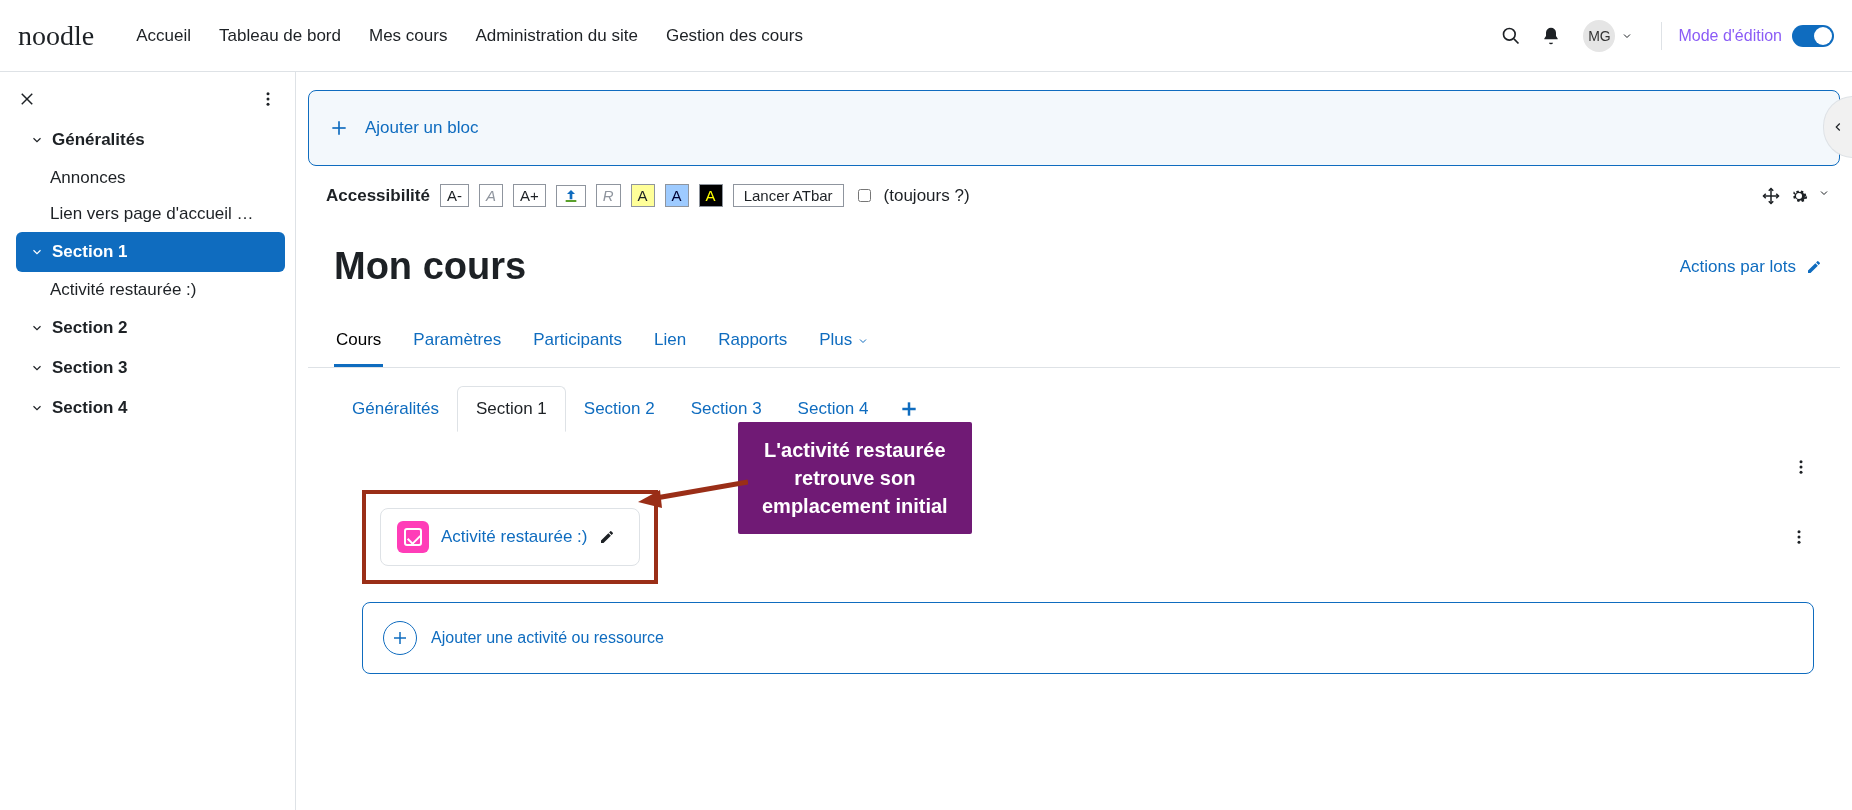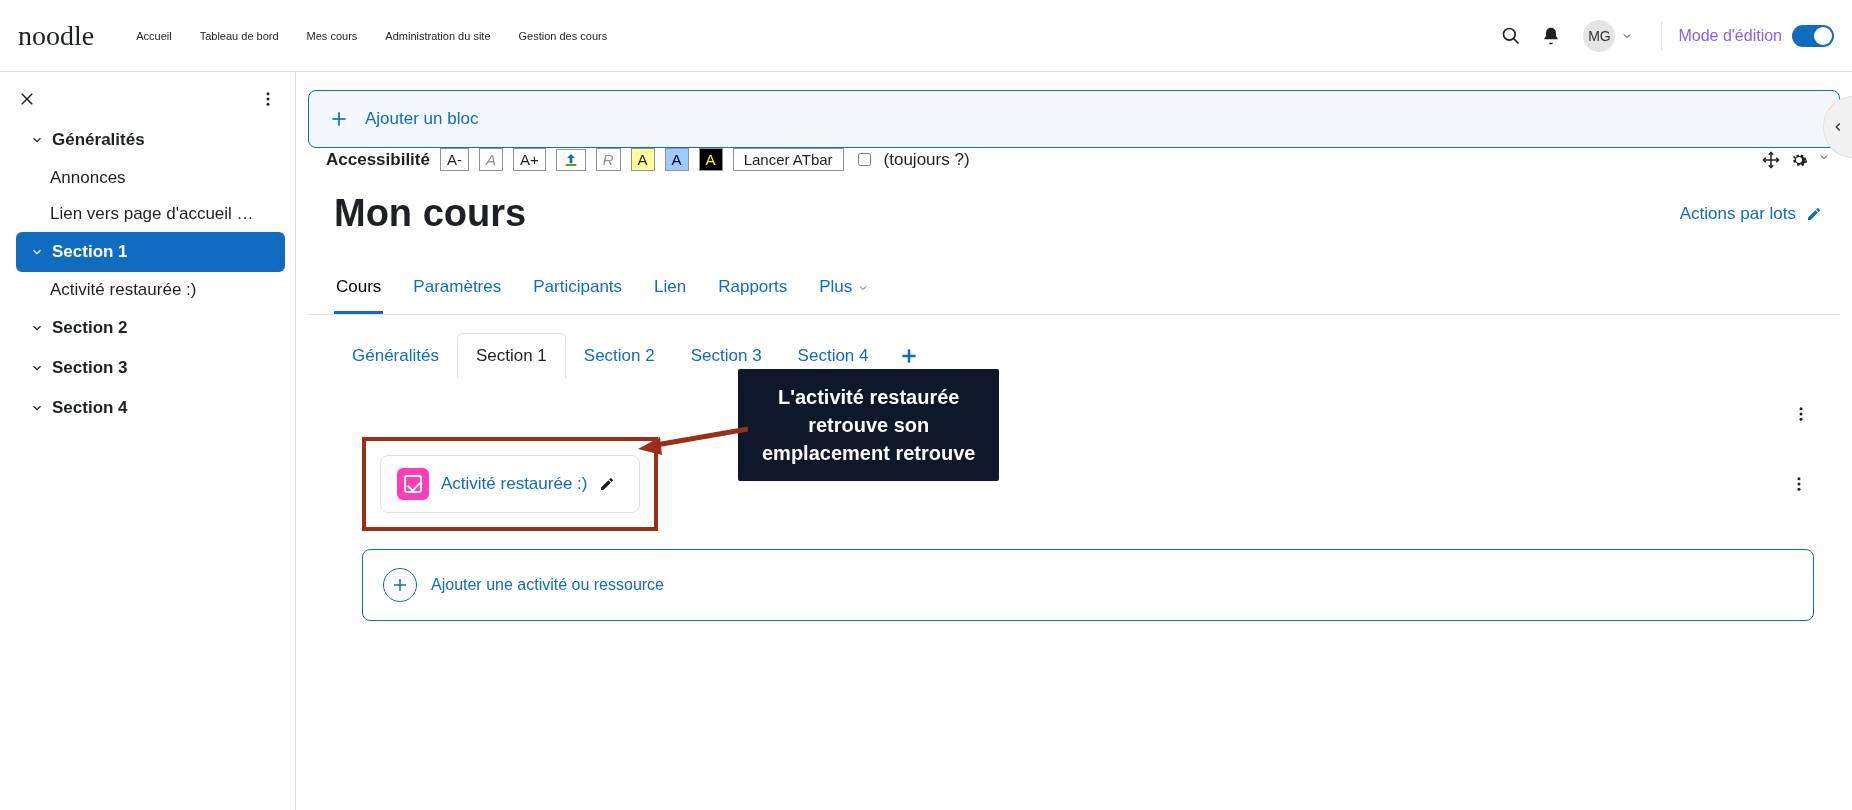--- a/index.html
+++ b/index.html
@@ -2,21 +2,21 @@
 <html><head>
 <meta charset="utf-8">
 <style>
   * { box-sizing: border-box; }
   html, body { margin:0; padding:0; font-family:Arial,Helvetica,sans-serif; font-size:16px; color:#1d2125; background:#fff; }
   .page { width:1852px; height:810px; display:flex; flex-direction:column; position:relative; }
 
   
   .topnav { height:72px; border-bottom:1px solid #dee2e6; display:flex; align-items:center; padding:0 18px; }
   .logo { font-family:"Times New Roman",serif; font-size:28px; letter-spacing:0px; }
-  .topnav-links { display:flex; gap:0; margin-left:28px; font-size:11px; color:#1d2125; }
+  .topnav-links { display:flex; gap:0; margin-left:28px; font-size:17px; color:#1d2125; }
   .topnav-links span { padding:0 14px; cursor:pointer; }
   .topnav-spacer { flex:1; }
   .icon-btn { padding:8px 10px; cursor:pointer; display:flex; align-items:center; justify-content:center; }
   .avatar { width:32px; height:32px; border-radius:50%; background:#e5e5e5; display:flex; align-items:center; justify-content:center; font-size:14px; color:#333; }
   .user-menu { display:flex; align-items:center; gap:6px; padding:0 12px; cursor:pointer; }
   .divider-v { width:1px; height:28px; background:#dee2e6; margin:0 16px; }
   .editmode { display:flex; align-items:center; gap:10px; color:#8b5cf6; font-size:16px; }
   .toggle { width:42px; height:22px; border-radius:11px; background:#0f6cbf; position:relative; cursor:pointer; }
   .toggle::after { content:""; position:absolute; right:2px; top:2px; width:18px; height:18px; background:#fff; border-radius:50%; }
 
@@ -24,23 +24,23 @@
   .body { flex:1; display:flex; position:relative; }
   .sidebar { width:296px; border-right:1px solid #dee2e6; padding:10px 10px; overflow:hidden; }
   .sidebar-top { display:flex; align-items:center; justify-content:space-between; padding:8px 8px 12px 8px; }
   .nav-section { padding-left:6px; }
   .nav-head { display:flex; align-items:center; gap:8px; padding:10px 14px; font-weight:700; font-size:17px; cursor:pointer; }
   .nav-head.active { background:#0f6cbf; color:#fff; border-radius:6px; }
   .nav-item { padding:8px 14px 8px 34px; font-size:17px; color:#1d2125; cursor:pointer; white-space:nowrap; overflow:hidden; text-overflow:ellipsis; max-width:260px; }
 
   .main { flex:1; padding:18px 12px 0 12px; overflow:hidden; position:relative; }
 
-  .addblock { border:1px solid #0f6cbf; border-radius:8px; background:#f3f8fc; display:flex; align-items:center; gap:16px; padding:18px 20px; color:#0f6cbf; font-size:17px; cursor:pointer; }
-
-  .access-row { display:flex; align-items:center; gap:10px; font-size:17px; margin:0 10px 21px 18px; }
+  .addblock { border:1px solid #0f6cbf; border-radius:8px; background:#f3f8fc; display:flex; align-items:center; gap:16px; padding:27px 20px; color:#0f6cbf; font-size:17px; cursor:pointer; margin-bottom:18px; }
+
+  .access-row { display:flex; align-items:center; gap:10px; font-size:17px; margin:0 10px 38px 18px; }
   .access-row .label { font-weight:700; }
   .abtn { border:1px solid #8f959e; padding:2px 6px; min-width:24px; text-align:center; font-size:15px; background:#fff; cursor:pointer; }
   .abtn.disabled { color:#8f959e; font-style:italic; }
   .abtn.yellow { background:#ffff99; }
   .abtn.blue { background:#9ecbff; color:#003; }
   .abtn.black { background:#000; color:yellow; }
   .atbar { border:1px solid #8f959e; padding:2px 10px; font-size:15px; cursor:pointer; }
   .checkbox { width:13px; height:13px; }
   .access-spacer { flex:1; }
   .move-icons { display:flex; gap:10px; }
@@ -65,21 +65,21 @@
   .activity-card { border:1px solid #dee2e6; border-radius:8px; display:flex; align-items:center; justify-content:space-between; padding:12px 16px; background:#fff; }
   .activity-outer { display:flex; align-items:center; gap:12px; }
   .act-icon { width:32px; height:32px; border-radius:6px; background:#ff3db8; position:relative; }
   .act-icon::before { content:""; position:absolute; inset:7px; border:2px solid #fff; border-radius:3px; }
   .act-icon::after { content:""; position:absolute; left:11px; top:13px; width:10px; height:6px; border-left:2px solid #fff; border-bottom:2px solid #fff; transform:rotate(-45deg); }
   .act-link { color:#0f6cbf; font-size:17px; }
 
   .add-activity { margin-top:18px; border:1px solid #0f6cbf; border-radius:8px; display:flex; align-items:center; gap:14px; padding:18px 20px; color:#0f6cbf; cursor:pointer; }
   .circle-plus { width:34px; height:34px; border:1px solid #0f6cbf; border-radius:50%; display:flex; align-items:center; justify-content:center; font-size:22px; }
 
-  .annot-box { position:absolute; left:780px; top:530px; background:#0f172a; color:#fff; padding:14px 24px; text-align:center; font-weight:700; font-size:20px; line-height:1.4; border-radius:2px; }
+  .annot-box { position:absolute; left:780px; top:530px; background:#701a75; color:#fff; padding:14px 24px; text-align:center; font-weight:700; font-size:20px; line-height:1.4; border-radius:2px; }
 
   .drawer-handle { width:30px; height:62px; background:#f1f1f1; border:1px solid #dee2e6; border-radius:30px 0 0 30px; display:flex; align-items:center; justify-content:center; cursor:pointer; position:absolute; right:-1px; top:24px; }
 
   svg { display:block; }
 </style>
 </head>
 <body>
 
 <div class="page">
 
@@ -303,21 +303,21 @@
                 <line x1="12" y1="4" x2="12" y2="20"></line>
                 <line x1="4" y1="12" x2="20" y2="12"></line>
               </svg>
           </div>
           <span>Ajouter une activité ou ressource</span>
         </div>
 
         <div class="annot-box" style="left:430px; top:-10px;">
           <span>L'activité restaurée</span><br>
           <span>retrouve son</span><br>
-          <span>emplacement retrouve</span>
+          <span>emplacement initial</span>
         </div>
         <svg style="position:absolute; left:330px; top:40px;" width="110" height="40" viewBox="0 0 110 40">
           <line x1="110" y1="10" x2="18" y2="26" stroke="#9a2e17" stroke-width="5"></line>
           <polygon points="0,30 22,18 24,36" fill="#9a2e17"></polygon>
         </svg>
 
       </div>
 
     </div>
 

